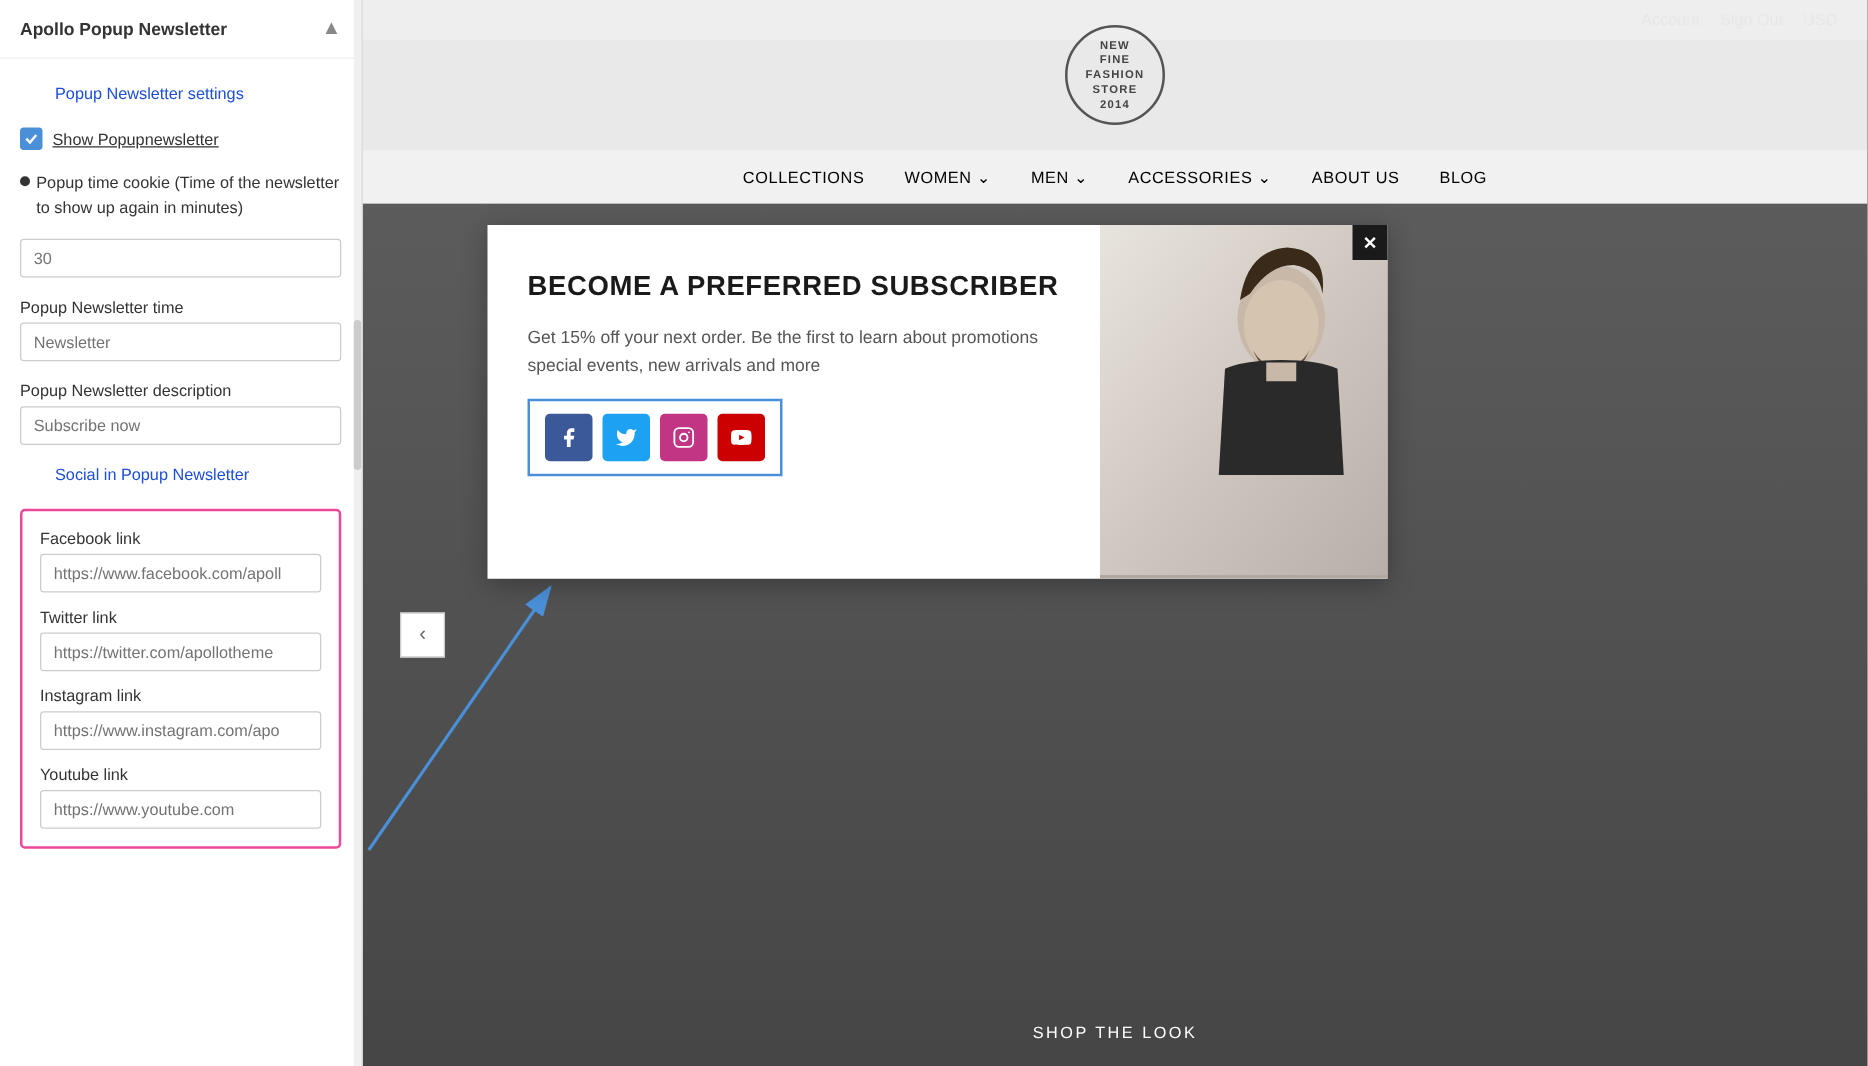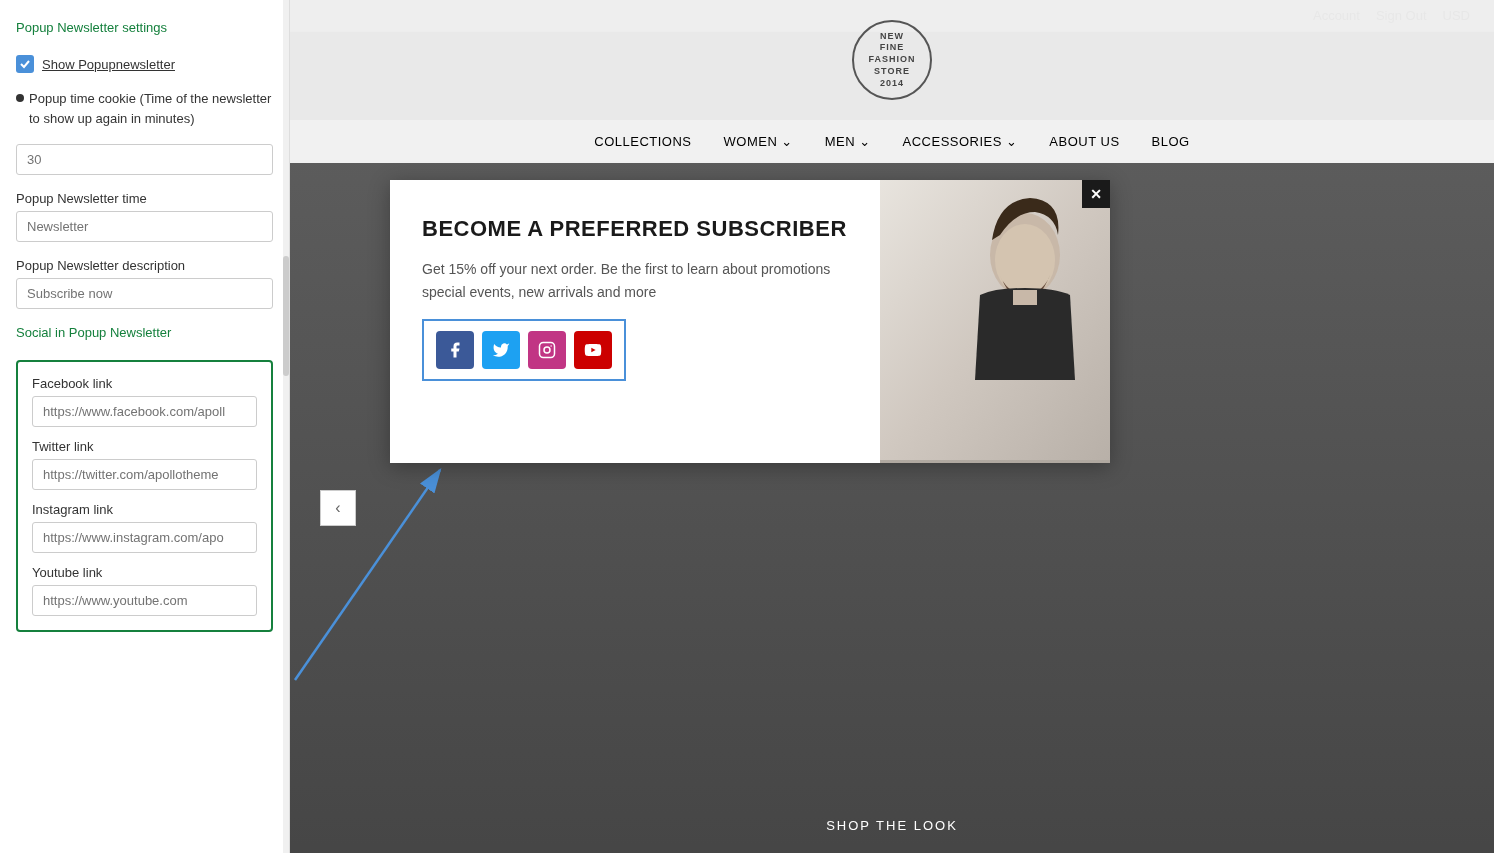--- a/index.html
+++ b/index.html
@@ -34,23 +34,24 @@
       cursor: pointer;
     }
     .sidebar-content {
       padding: 20px 16px;
       display: flex;
       flex-direction: column;
       gap: 16px;
     }
     .section-title {
       font-size: 13px;
-      color: #15803d;
+      color: #1d4ed8;
       font-weight: 500;
       margin-bottom: 4px;
+      margin-left: 28px;
     }
     .checkbox-row {
       display: flex;
       align-items: center;
       gap: 8px;
     }
     .checkbox-box {
       width: 18px;
       height: 18px;
       background: #4a90d9;
@@ -90,21 +91,21 @@
     .text-input {
       width: 100%;
       padding: 7px 10px;
       border: 1px solid #ccc;
       border-radius: 3px;
       font-size: 13px;
       color: #737373;
       outline: none;
     }
     .social-section {
-      border: 2px solid #15803d;
+      border: 2px solid #ec4899;
       border-radius: 4px;
       padding: 14px;
       display: flex;
       flex-direction: column;
       gap: 12px;
       position: relative;
     }
     .field-group {
       display: flex;
       flex-direction: column;
@@ -346,20 +347,24 @@
       width: 100%;
       height: 100%;
       pointer-events: none;
       z-index: 50;
     }
   </style>
 </head>
 <body>
 
 <div class="sidebar">
+  <div class="sidebar-header">
+    <span>Apollo Popup Newsletter</span>
+    <span class="sidebar-header-arrow">▲</span>
+  </div>
 
   <div class="sidebar-content">
 
     <div class="section-title">Popup Newsletter settings</div>
 
     <div class="checkbox-row">
       <div class="checkbox-box">
         <svg viewBox="0 0 12 12" fill="none" xmlns="http://www.w3.org/2000/svg">
           <polyline points="2,6 5,9 10,3" stroke="white" stroke-width="2" fill="none"></polyline>
         </svg>

